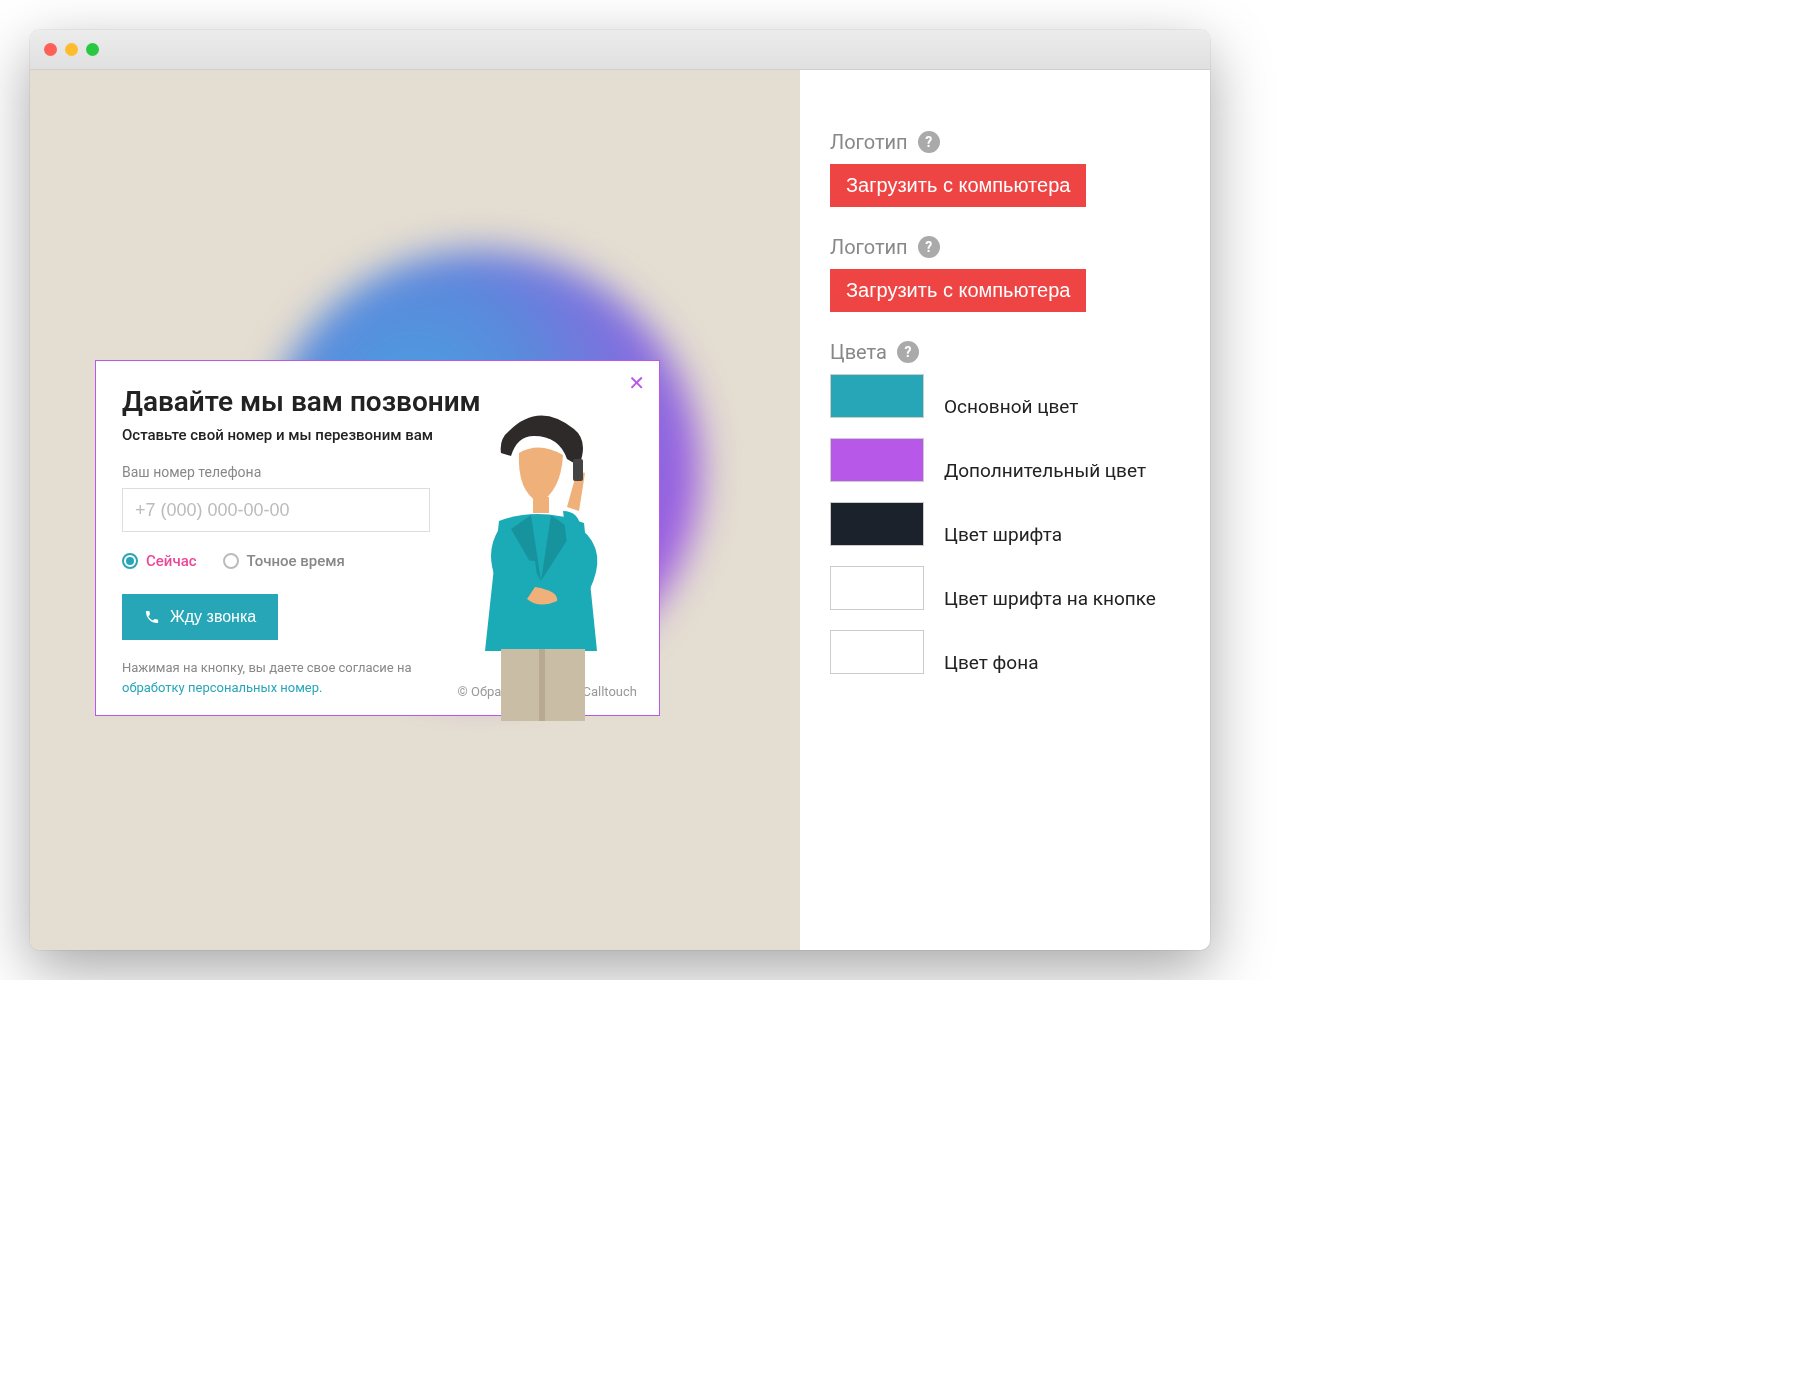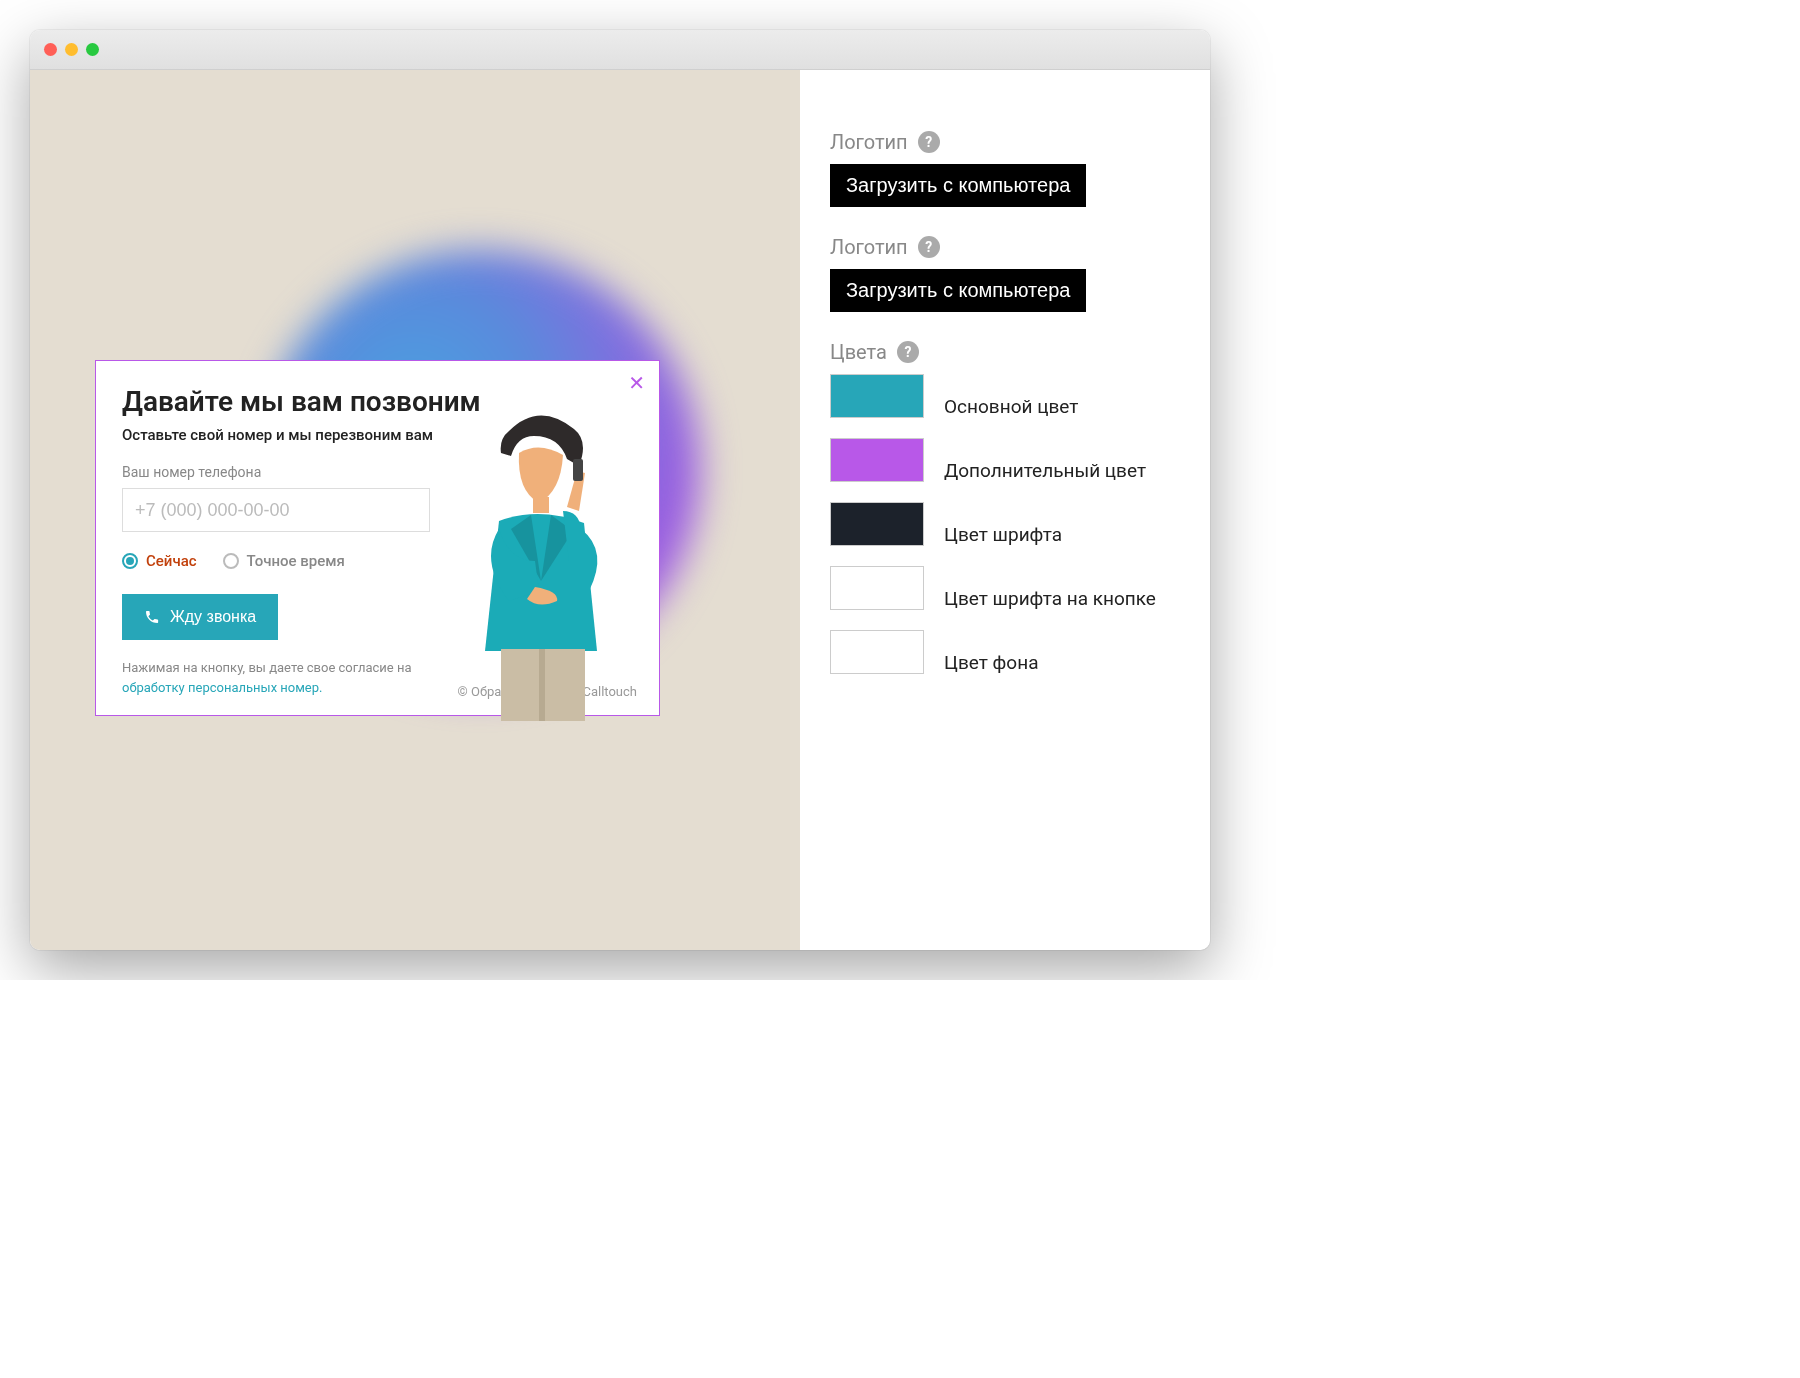--- a/index.html
+++ b/index.html
@@ -112,21 +112,21 @@
     border: 2px solid #27a6b8;
     border-radius: 50%;
     display: flex; align-items: center; justify-content: center;
   }
   .radio-outer.selected::after {
     content: "";
     width: 8px; height: 8px;
     background: #27a6b8;
     border-radius: 50%;
   }
-  .radio-item .rlabel { color: #c2410c; font-weight: 500; }
+  .radio-item .rlabel { color: #ec4899; font-weight: 500; }
   .radio-item.dim .radio-outer { border-color: #bbb; }
   .radio-item.dim .rlabel { color: #888; }
 
   .call-btn {
     background: #27a6b8;
     color: #fff;
     border: none;
     padding: 14px 22px;
     font-size: 16px;
     display: inline-flex;
@@ -186,21 +186,21 @@
     background: #aaa;
     color: #fff;
     font-size: 14px;
     font-weight: 700;
     display: inline-flex;
     align-items: center;
     justify-content: center;
     cursor: pointer;
   }
   .upload-btn {
-    background: #000000;
+    background: #ef4444;
     color: #fff;
     border: none;
     padding: 10px 16px;
     font-size: 20px;
     cursor: pointer;
   }
   .color-list { display: flex; flex-direction: column; gap: 20px; }
   .color-row {
     display: flex;
     align-items: flex-end;

